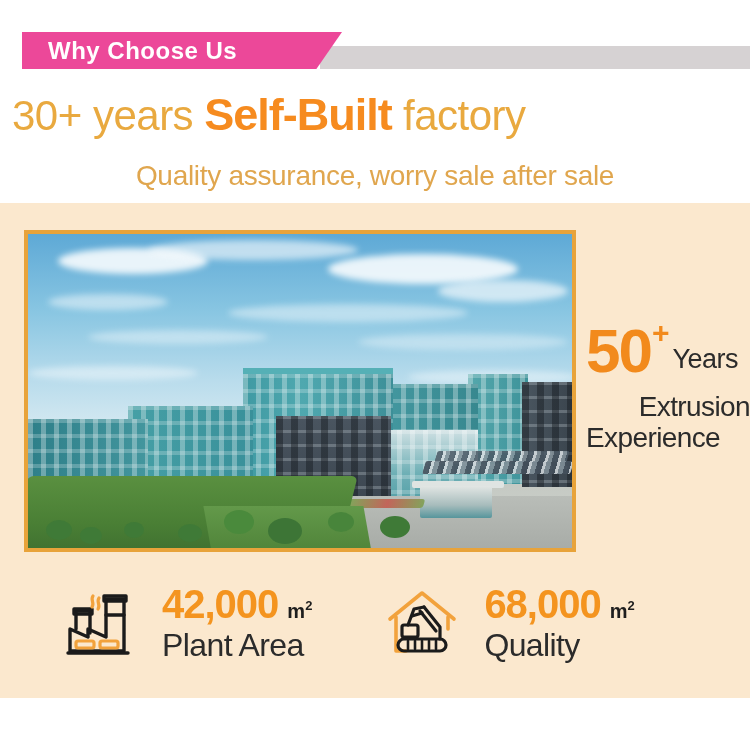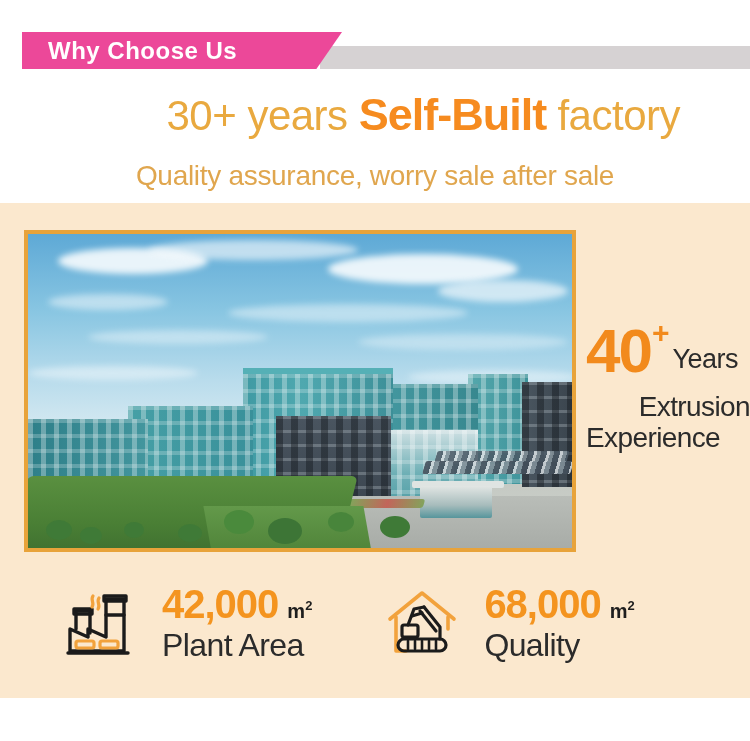--- a/index.html
+++ b/index.html
@@ -31,22 +31,22 @@
     font-size:24px;
     font-weight:bold;
     letter-spacing:0.5px;
     margin-left:26px;
     white-space:nowrap;
     font-family:"Liberation Sans", sans-serif;
   }
 
   
   .headline{
-    position:absolute;left:0;top:92px;width:680px;
-    text-align:right;
+    position:absolute;left:12px;top:92px;width:680px;
+    text-align:left;
     white-space:nowrap;
     line-height:1;
   }
   .hl-light{
     font-size:42px;
     color:#e9a93f;
     font-weight:400;
     letter-spacing:-0.5px;
   }
   .hl-bold{
@@ -348,21 +348,21 @@
     <div class="tree t4"></div>
     <div class="tree t5"></div>
     <div class="tree t6"></div>
     <div class="tree t7"></div>
     <div class="tree t8"></div>
   </div>
 </div>
 
 <div class="years-block">
   <div class="years-row">
-    <span class="years-num">40</span>
+    <span class="years-num">50</span>
     <span class="years-plus">+</span>
     <span class="years-word">Years</span>
   </div>
   <div class="years-l2">Extrusion</div>
   <div class="years-l3">Experience</div>
 </div>
 
 <div class="stats-row">
 
   <div class="stat stat-1">

